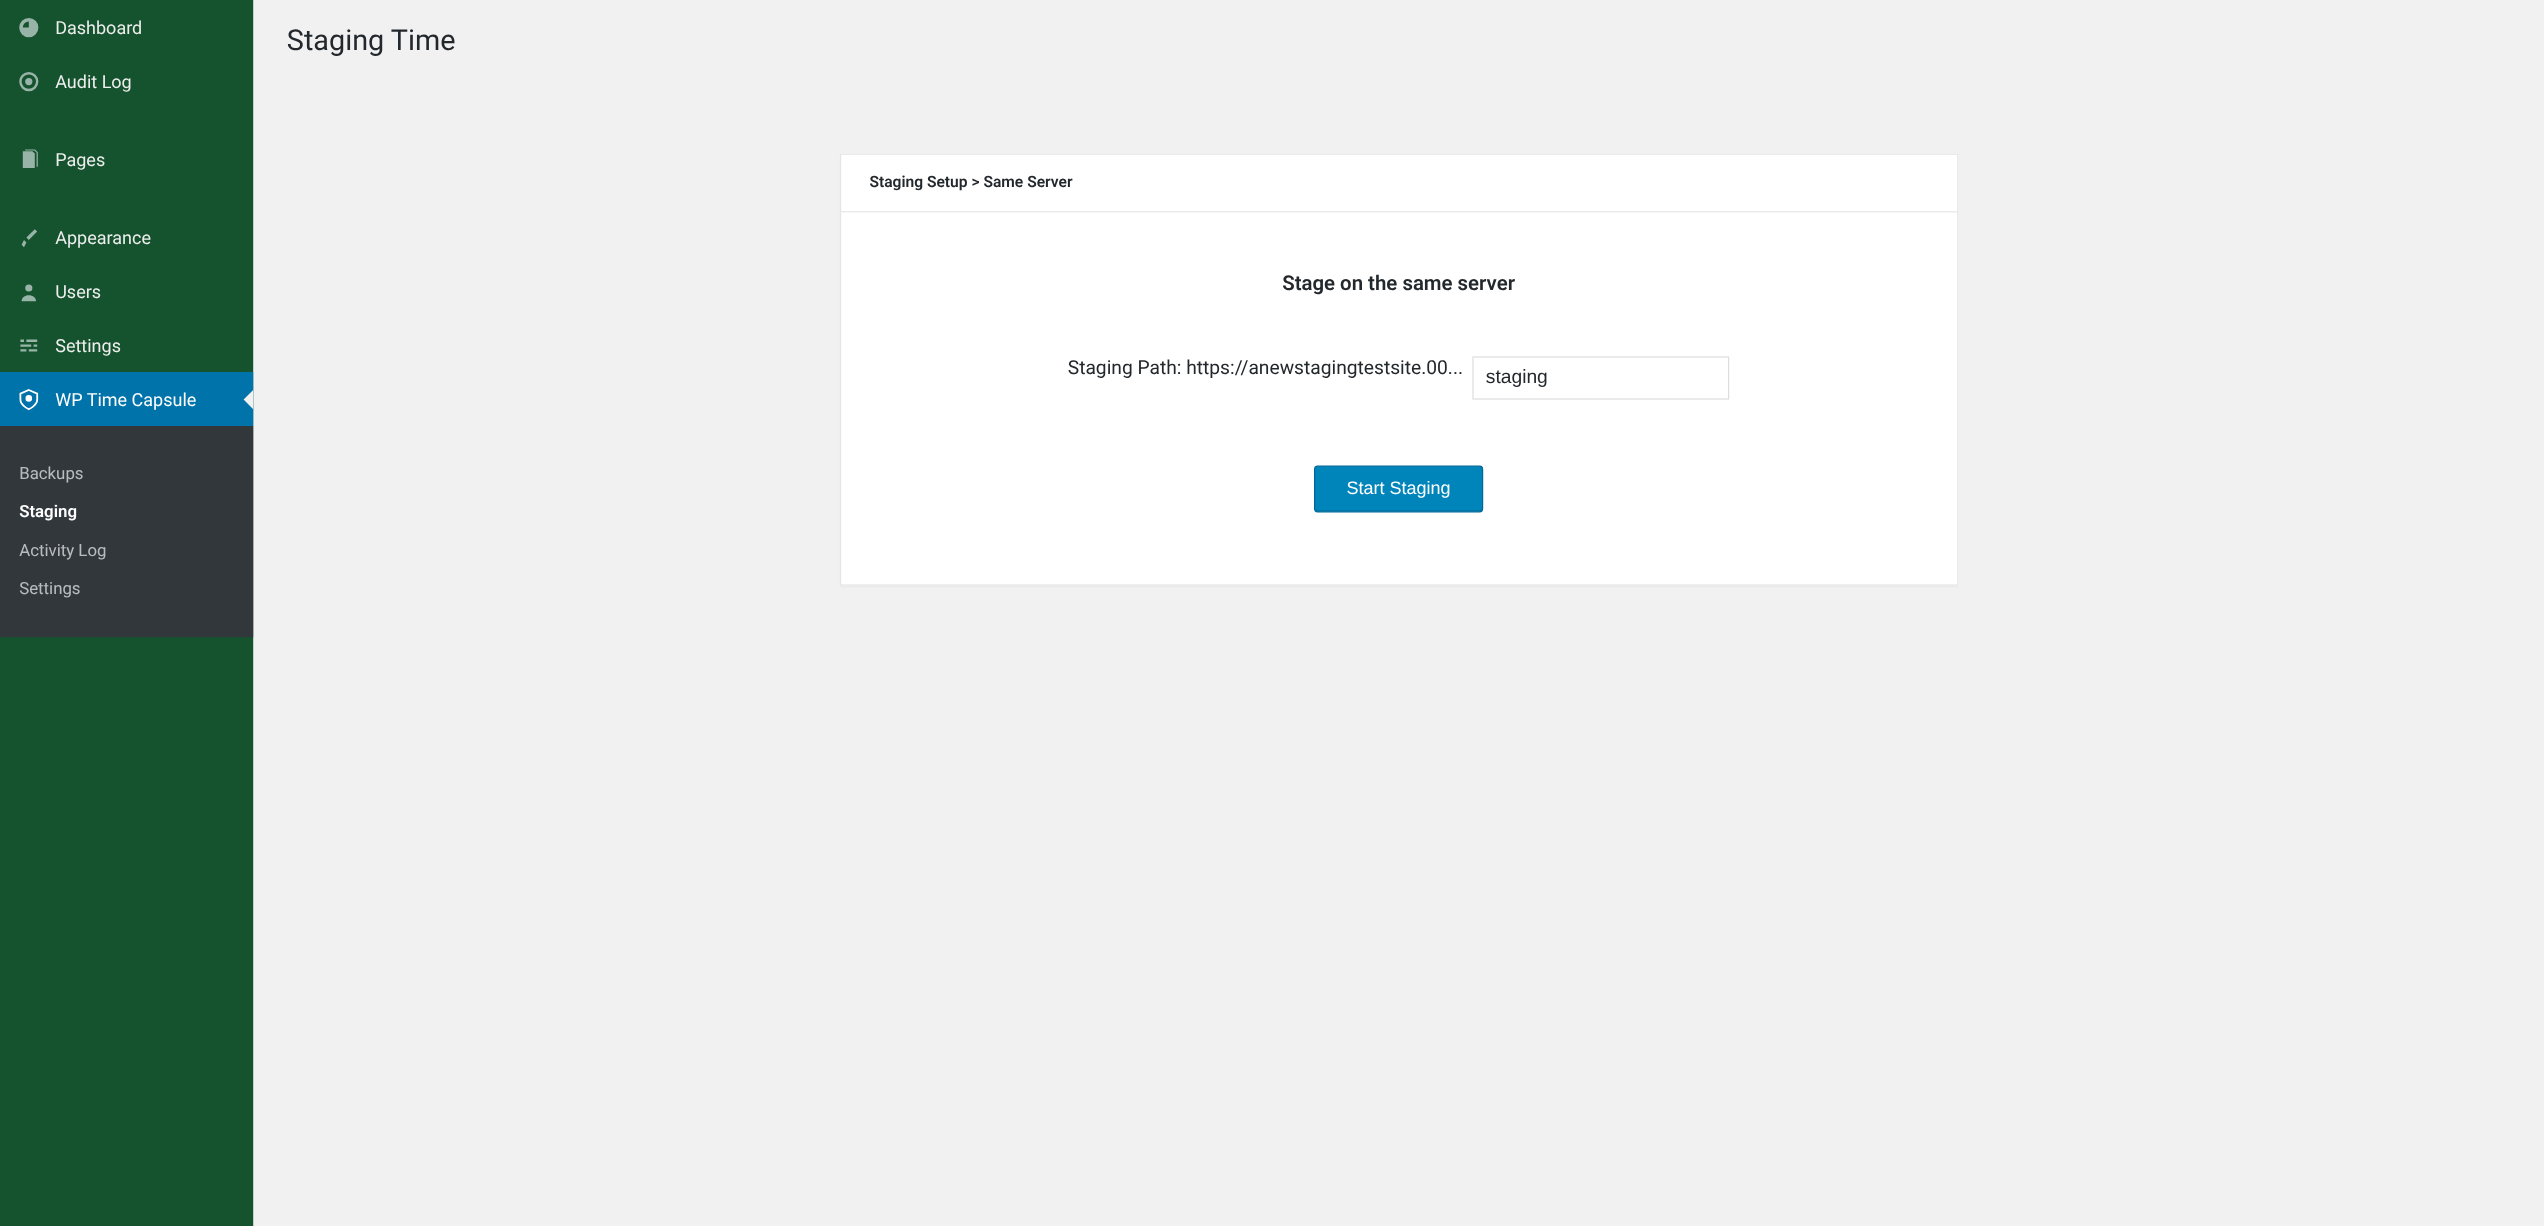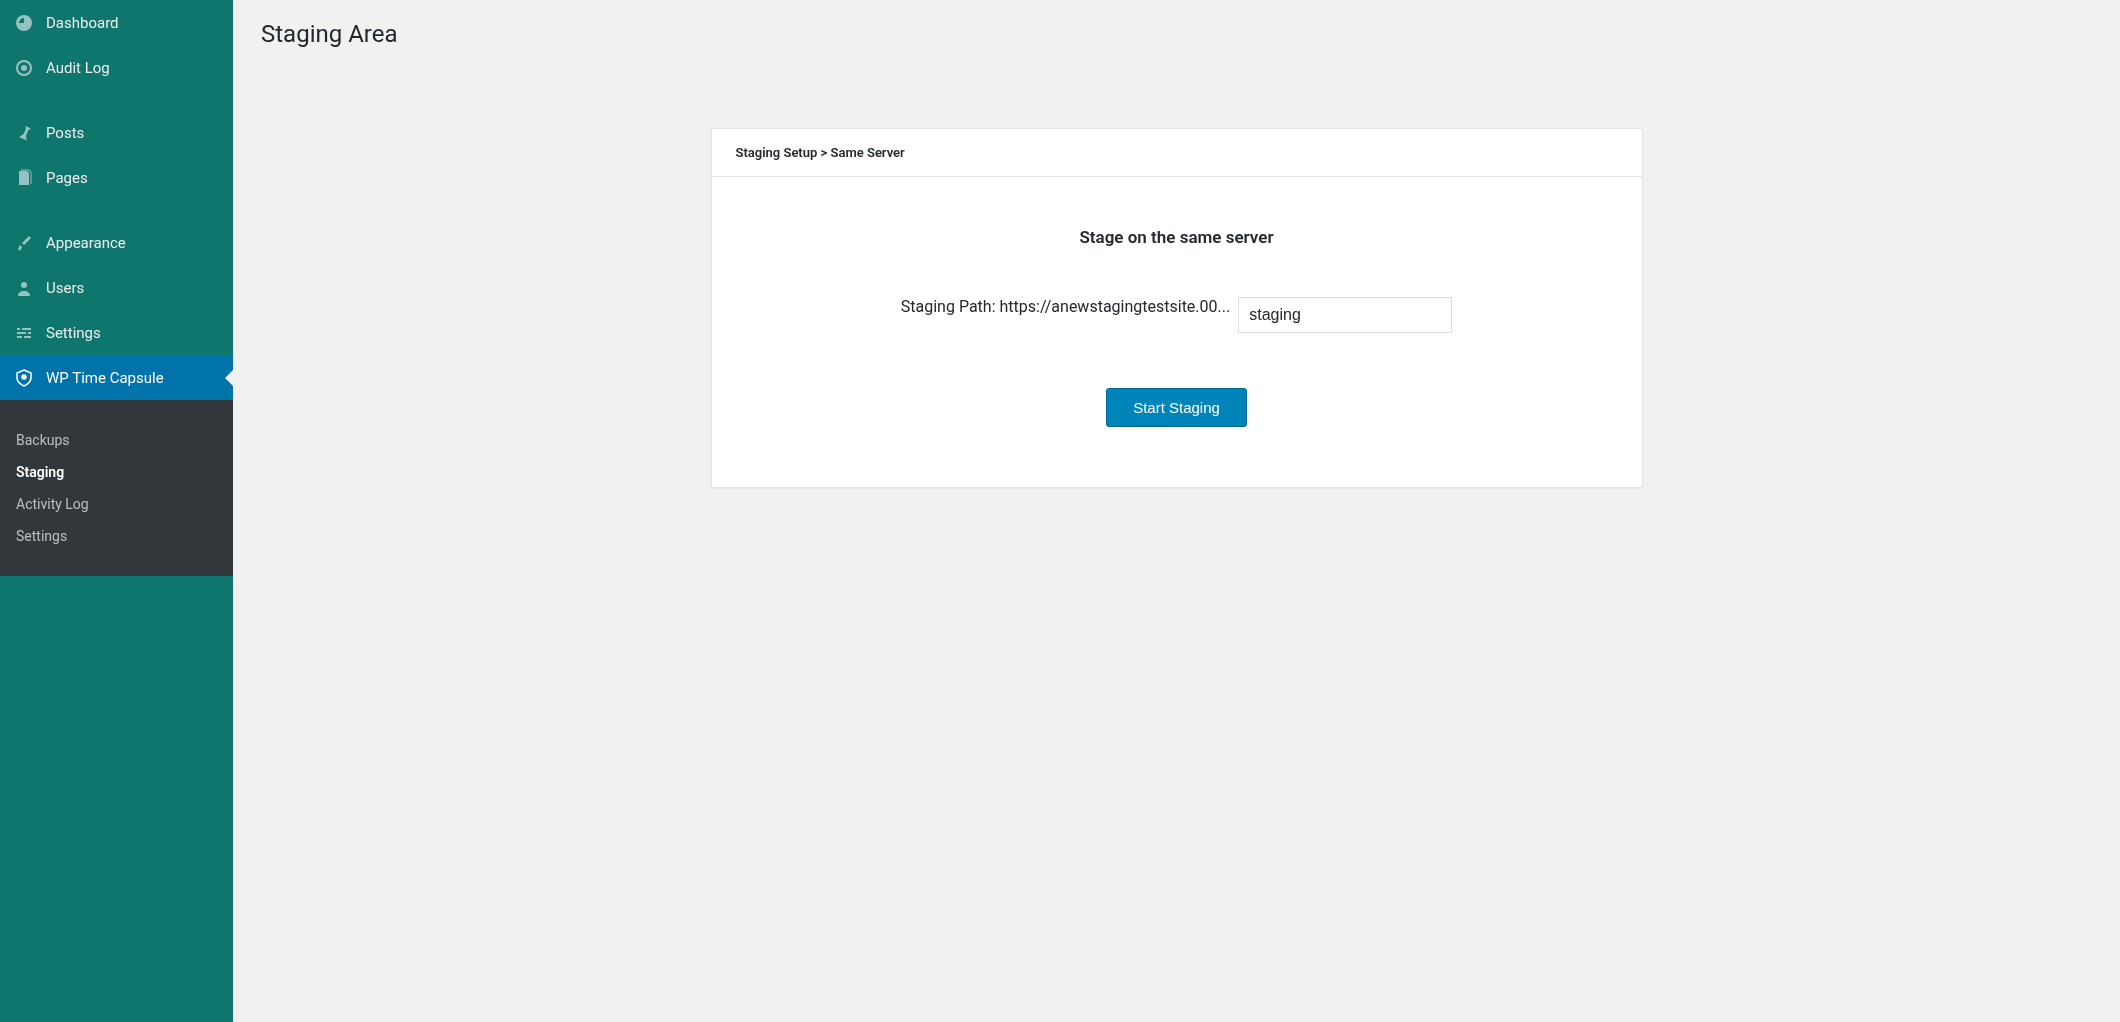--- a/index.html
+++ b/index.html
@@ -7,22 +7,22 @@
       padding: 0;
       box-sizing: border-box;
     }
     body {
       font-family: -apple-system, BlinkMacSystemFont, "Segoe UI", Roboto, "Helvetica Neue", Arial, sans-serif;
       background: #f1f1f1;
       display: flex;
       min-height: 100vh;
     }
     .sidebar {
-      width: 233px;
-      background: #0f766e;
+      width: 211px;
+      background: #14532d;
       color: #eee;
       flex-shrink: 0;
     }
     .sidebar-item {
       display: flex;
       align-items: center;
       padding: 10px 12px;
       cursor: pointer;
       position: relative;
       min-height: 45px;
@@ -160,28 +160,20 @@
         </svg>
     </span>
     <span class="label">Audit Log</span>
   </div>
 
   <div class="sidebar-separator"></div>
 
   <div class="sidebar-item">
     <span class="icon">
       <svg width="20" height="20" viewBox="0 0 20 20" fill="currentColor">
-          <path d="M12 2l6 6-3 1-4 4-1 5-3-3-5 5 5-5-3-3 5-1 4-4 1-3z" transform="rotate(-20 10 10)"></path>
-        </svg>
-    </span>
-    <span class="label">Posts</span>
-  </div>
-  <div class="sidebar-item">
-    <span class="icon">
-      <svg width="20" height="20" viewBox="0 0 20 20" fill="currentColor">
           <path d="M5 3h8l2 2v12H5z"></path>
           <path d="M7 2h8l2 2v12" fill="none" stroke="currentColor" stroke-width="1"></path>
         </svg>
     </span>
     <span class="label">Pages</span>
   </div>
 
   <div class="sidebar-separator"></div>
 
   <div class="sidebar-item">
@@ -221,21 +213,21 @@
 
   <div class="sidebar-submenu">
     <div class="sidebar-subitem">Backups</div>
     <div class="sidebar-subitem active">Staging</div>
     <div class="sidebar-subitem">Activity Log</div>
     <div class="sidebar-subitem">Settings</div>
   </div>
 </nav>
 
 <main class="main">
-  <h1 class="page-title">Staging Area</h1>
+  <h1 class="page-title">Staging Time</h1>
 
   <div class="card">
     <div class="card-header">Staging Setup &gt; Same Server</div>
     <div class="card-body">
       <div class="card-subtitle">Stage on the same server</div>
       <div class="staging-path-row">
         <span class="staging-path-label">Staging Path: https://anewstagingtestsite.00...</span>
         <input class="staging-path-input" value="staging" style="">
       </div>
       <button class="start-button">Start Staging</button>

